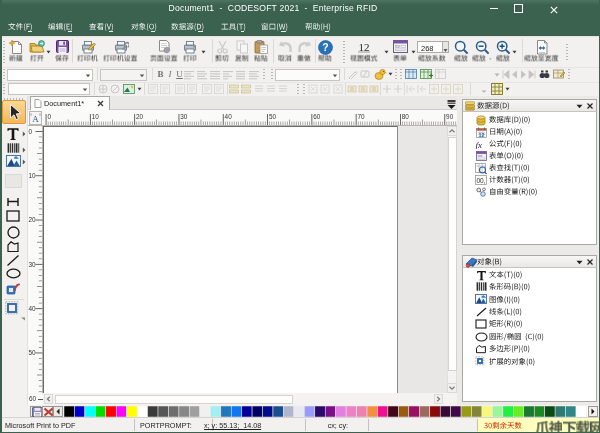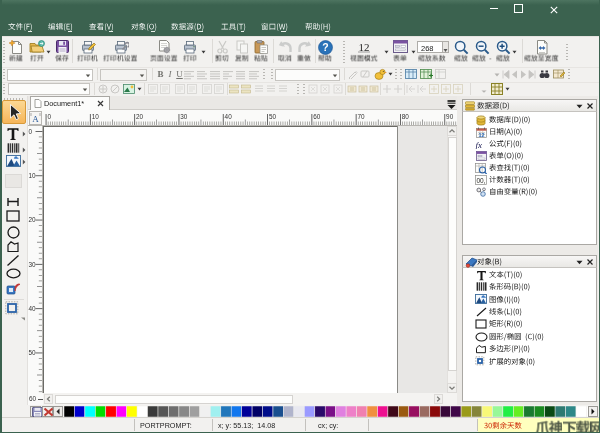--- a/index.html
+++ b/index.html
@@ -109,20 +109,21 @@
         <path id="gr8f91" d="M551 751H819V650H551ZM482 808V594H892V808ZM81 332C89 340 119 346 153 346H244V202L40 167L56 94L244 132V-76H313V146L427 169L423 234L313 214V346H405V414H313V568H244V414H148C176 483 204 565 228 650H412V722H247C255 756 263 791 269 825L196 840C191 801 183 761 174 722H47V650H157C136 570 115 504 105 479C88 435 75 403 58 398C66 380 77 346 81 332ZM815 472V386H560V472ZM400 76 412 8 815 40V-80H885V46L959 52L960 115L885 110V472H953V535H423V472H491V82ZM815 329V242H560V329ZM815 185V105L560 86V185Z"></path>
         <path id="gr8fb9" d="M82 784C137 732 204 659 236 612L297 660C264 705 195 775 140 825ZM553 825C552 769 551 714 548 661H342V589H543C526 397 476 237 313 140C333 127 356 103 367 85C544 197 600 375 621 589H843C830 308 816 198 791 171C781 160 770 158 751 159C728 159 672 159 613 164C627 142 637 110 639 87C694 85 751 83 781 86C815 89 837 97 858 123C892 164 906 285 920 625C921 635 921 661 921 661H626C629 714 631 769 632 825ZM248 501H42V427H173V116C129 98 78 51 24 -9L80 -82C129 -12 176 52 208 52C230 52 264 16 306 -12C378 -58 463 -69 593 -69C694 -69 879 -63 950 -58C952 -35 964 5 974 26C873 15 720 6 596 6C479 6 391 13 325 56C290 78 267 98 248 110Z"></path>
         <path id="gr91cd" d="M159 540V229H459V160H127V100H459V13H52V-48H949V13H534V100H886V160H534V229H848V540H534V601H944V663H534V740C651 749 761 761 847 776L807 834C649 806 366 787 133 781C140 766 148 739 149 722C247 724 354 728 459 734V663H58V601H459V540ZM232 360H459V284H232ZM534 360H772V284H534ZM232 486H459V411H232ZM534 486H772V411H534Z"></path>
         <path id="gr91cf" d="M250 665H747V610H250ZM250 763H747V709H250ZM177 808V565H822V808ZM52 522V465H949V522ZM230 273H462V215H230ZM535 273H777V215H535ZM230 373H462V317H230ZM535 373H777V317H535ZM47 3V-55H955V3H535V61H873V114H535V169H851V420H159V169H462V114H131V61H462V3Z"></path>
         <path id="gr9762" d="M389 334H601V221H389ZM389 395V506H601V395ZM389 160H601V43H389ZM58 774V702H444C437 661 426 614 416 576H104V-80H176V-27H820V-80H896V576H493L532 702H945V774ZM176 43V506H320V43ZM820 43H670V506H820Z"></path>
         <path id="gr9875" d="M464 462V281C464 174 421 55 50 -19C66 -35 87 -64 96 -80C485 4 541 143 541 280V462ZM545 110C661 56 812 -27 885 -83L932 -23C854 32 703 111 589 161ZM171 595V128H248V525H760V130H839V595H478C497 630 517 673 535 715H935V785H74V715H449C437 676 419 631 403 595Z"></path>
       </defs>
     </svg>
     <div style="position:absolute;inset:0;background:#f2f1ef"></div>
     <div style="position:absolute;left:0px;top:0px;width:600px;height:18px;background:linear-gradient(180deg,#4d7460 0%,#3b624f 28%,#3b624f 100%);"></div>
+    <div style="position:absolute;left:0px;top:3px;width:546px;height:14px;text-align:center;font:8.6px 'Liberation Sans',sans-serif;color:#fff;letter-spacing:0.2px;">Document1&nbsp;&nbsp;-&nbsp;&nbsp;CODESOFT 2021&nbsp;&nbsp;-&nbsp;&nbsp;Enterprise RFID</div>
     <div style="position:absolute;left:490px;top:8px;width:8px;height:1.4px;background:#fff;"></div>
     <div style="position:absolute;left:514px;top:4px;width:7px;height:7px;border:1px solid #fff;"></div>
     <div style="position:absolute;left:548px;top:2px;width:12px;height:12px;"><svg width="12" height="12">
         <path d="M2.8 2.8 L9.2 9.2 M9.2 2.8 L2.8 9.2" stroke="#fff" stroke-width="1.1"></path>
       </svg></div>
     <div style="position:absolute;left:0px;top:18px;width:600px;height:18px;background:#3b624f;"></div>
     <div style="position:absolute;left:8px;top:22px;width:40px;text-align:left;line-height:0;font-size:0"><svg width="25.1" height="9.3" viewBox="0 0 25.1 9.3" style="vertical-align:top">
         <g fill="#ffffff" transform="translate(0,7.4) scale(0.0076,-0.0076)">
           <use href="#gr6587"></use>
           <use href="#gr4ef6" x="1000"></use>
@@ -1448,23 +1449,24 @@
       </svg></div>
     <div style="position:absolute;left:588px;top:405.5px;width:10px;height:11px;background:#f1f0ee;border:1px solid #9a9894;box-sizing:border-box;line-height:0;"><svg width="8" height="9">
         <path d="M2.5 1.5 L5.5 4.5 L2.5 7.5Z" fill="#111"></path>
       </svg></div>
     <div style="position:absolute;left:0px;top:417px;width:600px;height:16px;background:#f2f1ef;border-top:1px solid #d5d3cf;box-sizing:border-box;"></div>
     <div style="position:absolute;left:134px;top:419px;width:1px;height:12px;background:#c3c1bd;"></div>
     <div style="position:absolute;left:212px;top:419px;width:1px;height:12px;background:#c3c1bd;"></div>
     <div style="position:absolute;left:305px;top:419px;width:1px;height:12px;background:#c3c1bd;"></div>
     <div style="position:absolute;left:368px;top:419px;width:1px;height:12px;background:#c3c1bd;"></div>
     <div style="position:absolute;left:477px;top:419px;width:1px;height:12px;background:#c3c1bd;"></div>
+    <div style="position:absolute;left:5px;top:421px;width:128px;height:10px;font:7.2px 'Liberation Sans',sans-serif;color:#222;">Microsoft Print to PDF</div>
     <div style="position:absolute;left:140px;top:421px;width:70px;height:10px;font:7.2px 'Liberation Sans',sans-serif;color:#222;">PORTPROMPT:</div>
-    <div style="position:absolute;left:218px;top:421px;width:85px;height:10px;font:7.2px 'Liberation Sans',sans-serif;color:#222;">x; y: 55.13;&nbsp; 14.08</div>
-    <div style="position:absolute;left:318px;top:421px;width:55px;height:10px;font:7.2px 'Liberation Sans',sans-serif;color:#222;">cx; cy:</div>
+    <div style="position:absolute;left:204px;top:421px;width:85px;height:10px;font:7.2px 'Liberation Sans',sans-serif;color:#222;text-decoration:underline;">x; y: 55.13;&nbsp; 14.08</div>
+    <div style="position:absolute;left:293px;top:421px;width:55px;height:10px;font:7.2px 'Liberation Sans',sans-serif;color:#222;text-align:right;">cx; cy:</div>
     <div style="position:absolute;left:478px;top:417.5px;width:122px;height:15px;background:#ffffbe;"></div>
     <div style="position:absolute;left:484px;top:420.5px;width:60px;text-align:left;line-height:0;font-size:0"><svg width="38.4" height="9.0" viewBox="0 0 38.4 9.0" style="vertical-align:top">
         <g fill="#cc2200" transform="translate(0,7.2) scale(0.0074,-0.0074)">
           <use href="#gr33"></use>
           <use href="#gr30" x="555"></use>
           <use href="#gr5269" x="1110"></use>
           <use href="#gr4f59" x="2110"></use>
           <use href="#gr5929" x="3110"></use>
           <use href="#gr6570" x="4110"></use>
         </g>

